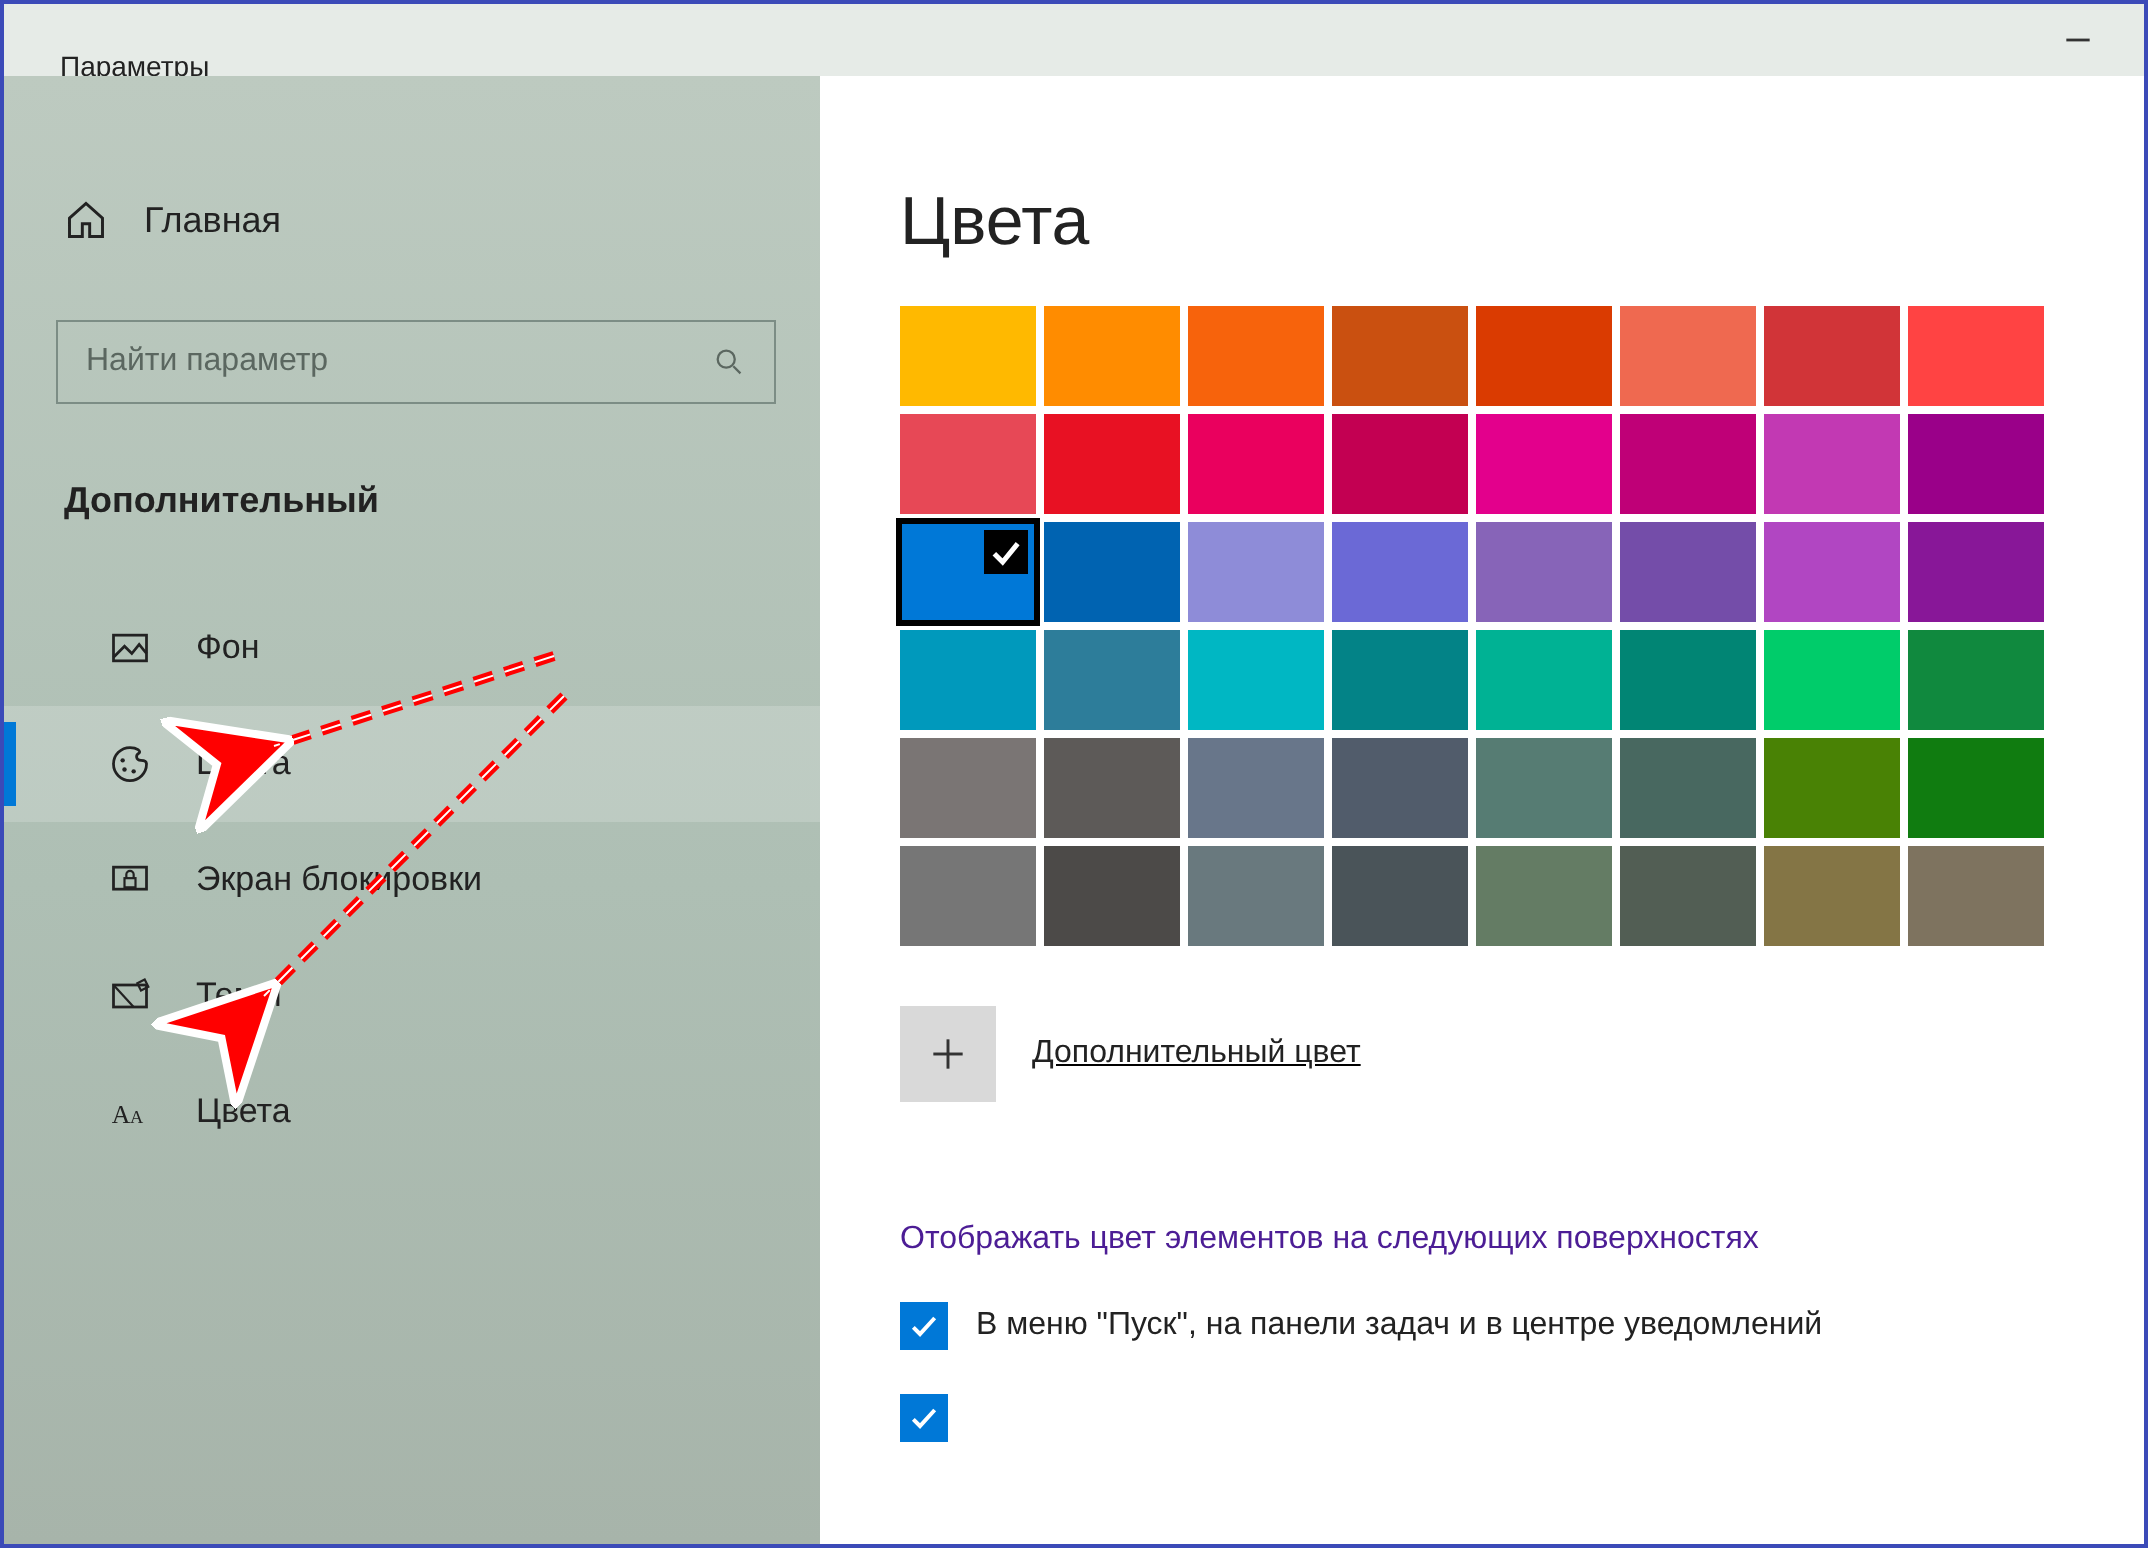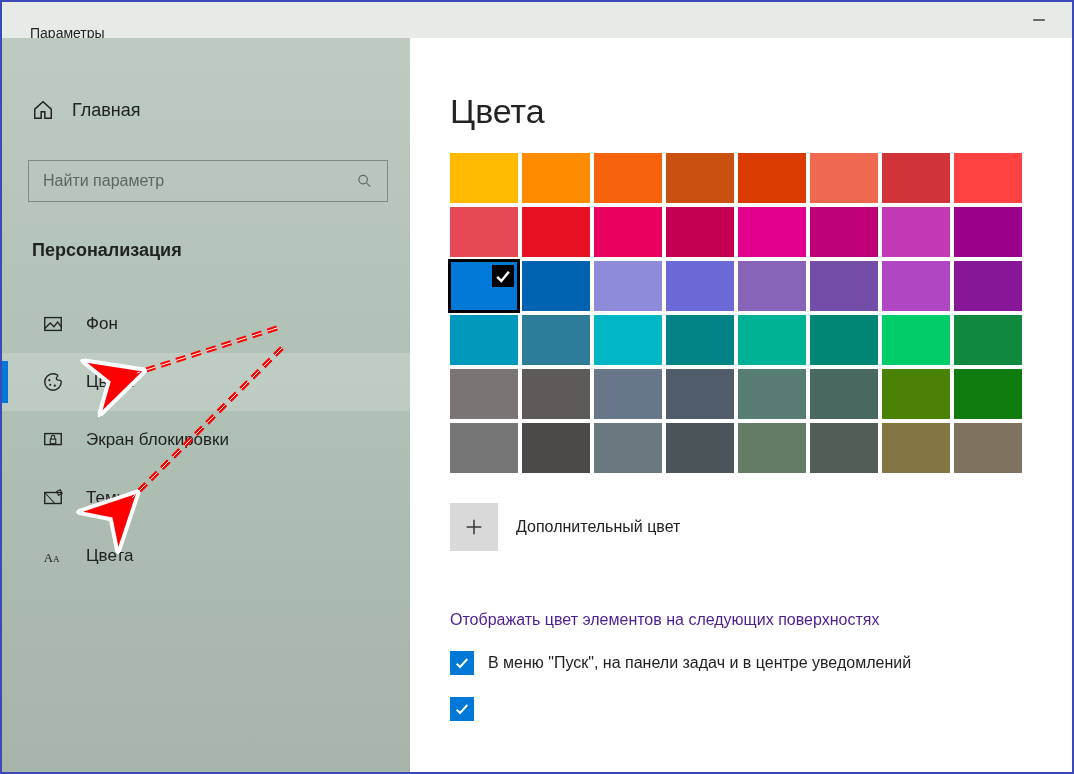--- a/index.html
+++ b/index.html
@@ -60,21 +60,21 @@
   .search-box input::placeholder { color:#5b6760; }
   .section-label {
     padding: 38px 0 0 30px;
     font-size: 18px;
     font-weight: 600;
     color: #222;
   }
   .nav-list { margin-top: 34px; }
   .nav-item {
     display: flex; align-items: center; gap: 22px;
-    height: 58px; padding-left: 40px;
+    height: 58px; padding-left: 52px;
     font-size: 17px; color: #222; cursor: pointer;
     position: relative;
     text-align: right;
   }
   .nav-item svg { width: 22px; height: 22px; flex: 0 0 22px; }
   .nav-item.active::before {
     content: ""; position: absolute; left: 0; top: 8px; bottom: 8px;
     width: 6px; background: #0078d7;
   }
   .nav-item.active { background: rgba(255,255,255,0.18); }
@@ -94,20 +94,21 @@
   .swatch { width: 68px; height: 50px; cursor: pointer; position: relative; }
   .swatch.selected { outline: 3px solid #000; outline-offset: -1px; }
   .swatch.selected::after {
     content: ""; position: absolute; right: 4px; top: 4px;
     width: 22px; height: 22px; background: #000;
   }
   .swatch.selected svg { position:absolute; right:5px; top:5px; z-index:2; }
   .add-color-row {
     display: flex; align-items: center; gap: 18px;
     margin-top: 30px;
+    text-decoration: underline;
   }
   .add-color-btn {
     width: 48px; height: 48px; background: #d9d9d9;
     display: flex; align-items: center; justify-content: center;
     font-size: 26px; color:#333; cursor: pointer;
   }
   .add-color-label { font-size: 16px; color:#222; }
   .surface-heading { margin-top: 60px; font-size: 16px; color:#4c1d95; }
   .chk-row { display: flex; align-items: center; gap: 14px; margin-top: 22px; font-size: 16px; color:#222; }
   .chk {
@@ -143,21 +144,21 @@
     </div>
 
     <div class="search-box">
       <input type="text" placeholder="Найти параметр" style="">
       <svg viewBox="0 0 24 24" width="18" height="18">
           <circle cx="10" cy="10" r="6" fill="none" stroke="#5b6760" stroke-width="1.6"></circle>
           <line x1="15" y1="15" x2="20" y2="20" stroke="#5b6760" stroke-width="1.6"></line>
         </svg>
     </div>
 
-    <div class="section-label">Персонализация</div>
+    <div class="section-label">Дополнительный</div>
 
     <div class="nav-list">
       <div class="nav-item">
         <svg viewBox="0 0 24 24">
             <rect x="3" y="5" width="18" height="14" fill="none" stroke="#222" stroke-width="1.5"></rect>
             <polyline points="3,17 9,11 13,15 17,10 21,15" fill="none" stroke="#222" stroke-width="1.5"></polyline>
           </svg>
         <span>Фон</span>
       </div>
       <div class="nav-item active">

